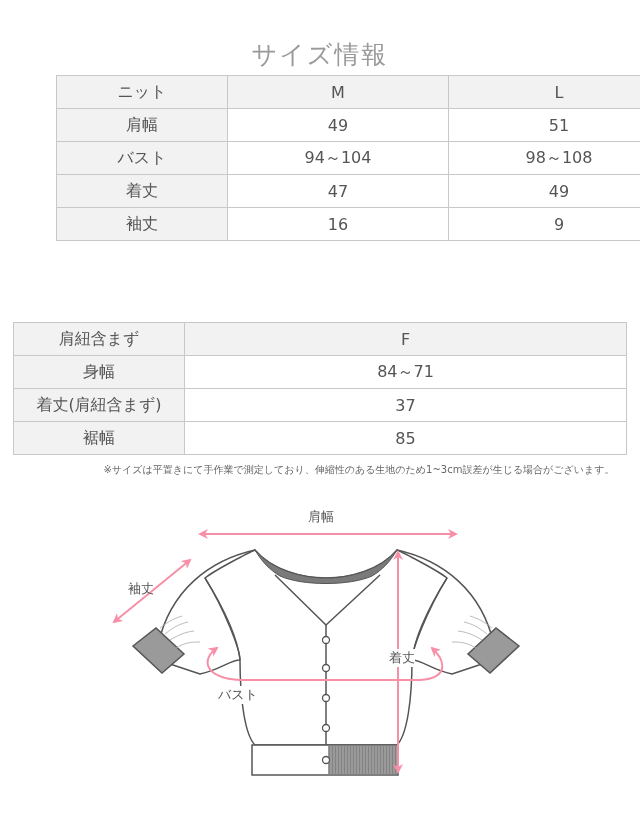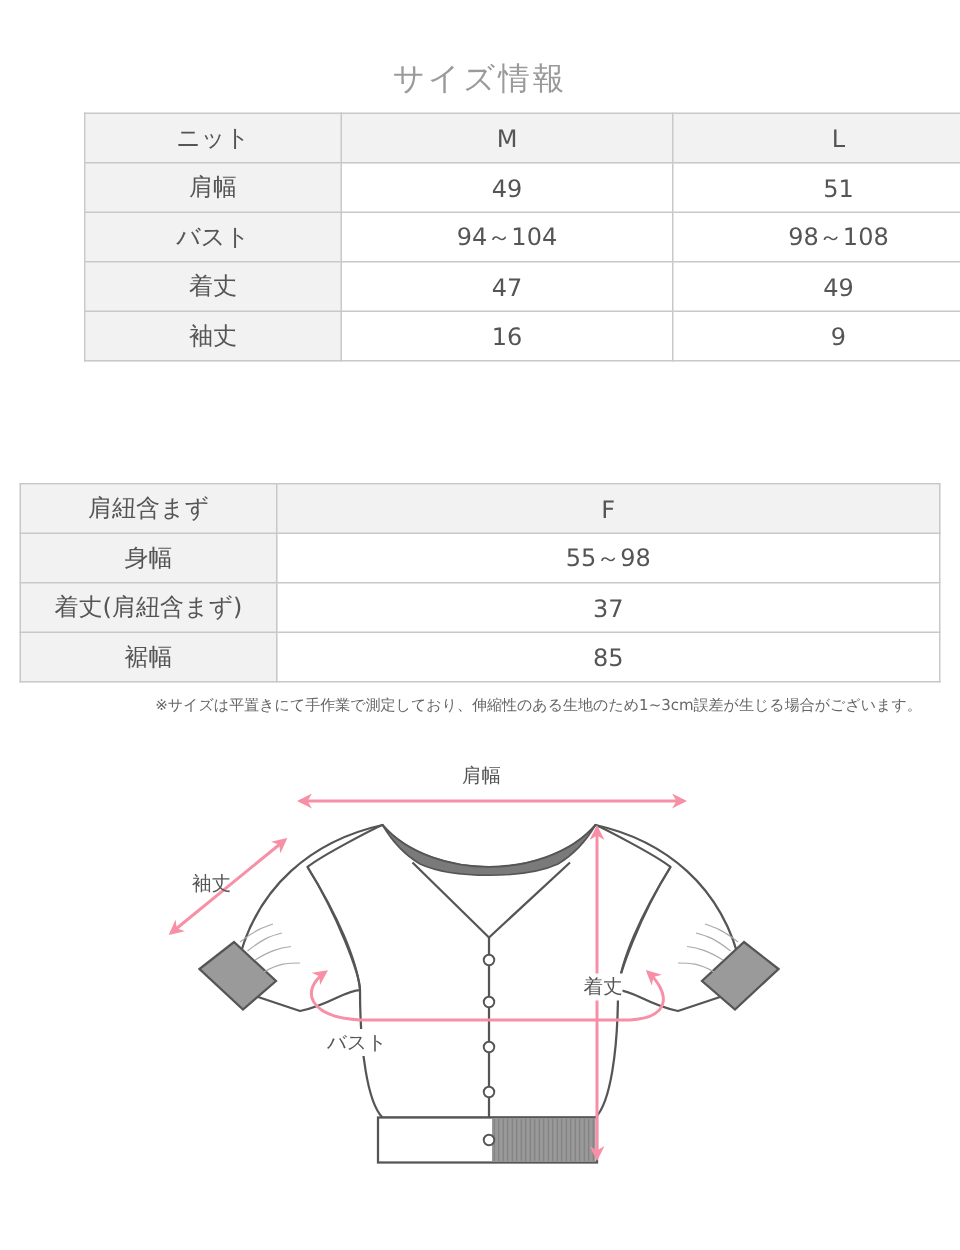--- a/index.html
+++ b/index.html
@@ -1,19 +1,19 @@
 <!DOCTYPE html>
 <html><head>
 <meta charset="utf-8">
 <style>
   html, body { margin: 0; padding: 0; background: #ffffff; }
   body { width: 640px; height: 833px; position: relative; overflow: hidden;
          font-family: "DejaVu Sans", "Liberation Sans", sans-serif; color: #555; }
   .title { position: absolute; left: 0; width: 640px; top: 38px; text-align: center;
-           font-size: 21px; color: #9a9a9a; letter-spacing: 2px; }
+           font-size: 25px; color: #9a9a9a; letter-spacing: 2px; }
   table.size { position: absolute; left: 13px; width: 614px; border-collapse: collapse;
                table-layout: fixed; font-size: 16px; color: #555; }
   table.size td { border: 1px solid #c8c8c8; text-align: center; padding: 0; height: 32px; }
   table.size td.label { background: #f2f2f2; width: 170px; }
   table.size tr.head td { background: #f2f2f2; height: 32px; }
   #t1 { top: 75px; margin-left: 43px; }
   #t1 tr.r5 td { height: 34px; }
   #t2 { top: 322px; }
   #t2 tr td { height: 32px; }
   .small { font-size: 16px; }
@@ -58,21 +58,21 @@
   </table>
 
 <table class="size" id="t2">
   <tbody>
       <tr class="head">
     <td class="label">肩紐含まず</td>
     <td>F</td>
   </tr>
   <tr>
     <td class="label"><span>身幅</span></td>
-    <td>55～98</td>
+    <td>84～71</td>
   </tr>
   <tr>
     <td class="label"><span>着丈</span><span class="small">(肩紐含まず)</span></td>
     <td>37</td>
   </tr>
   <tr>
     <td class="label"><span>裾幅</span></td>
     <td>85</td>
   </tr>
 </tbody>

